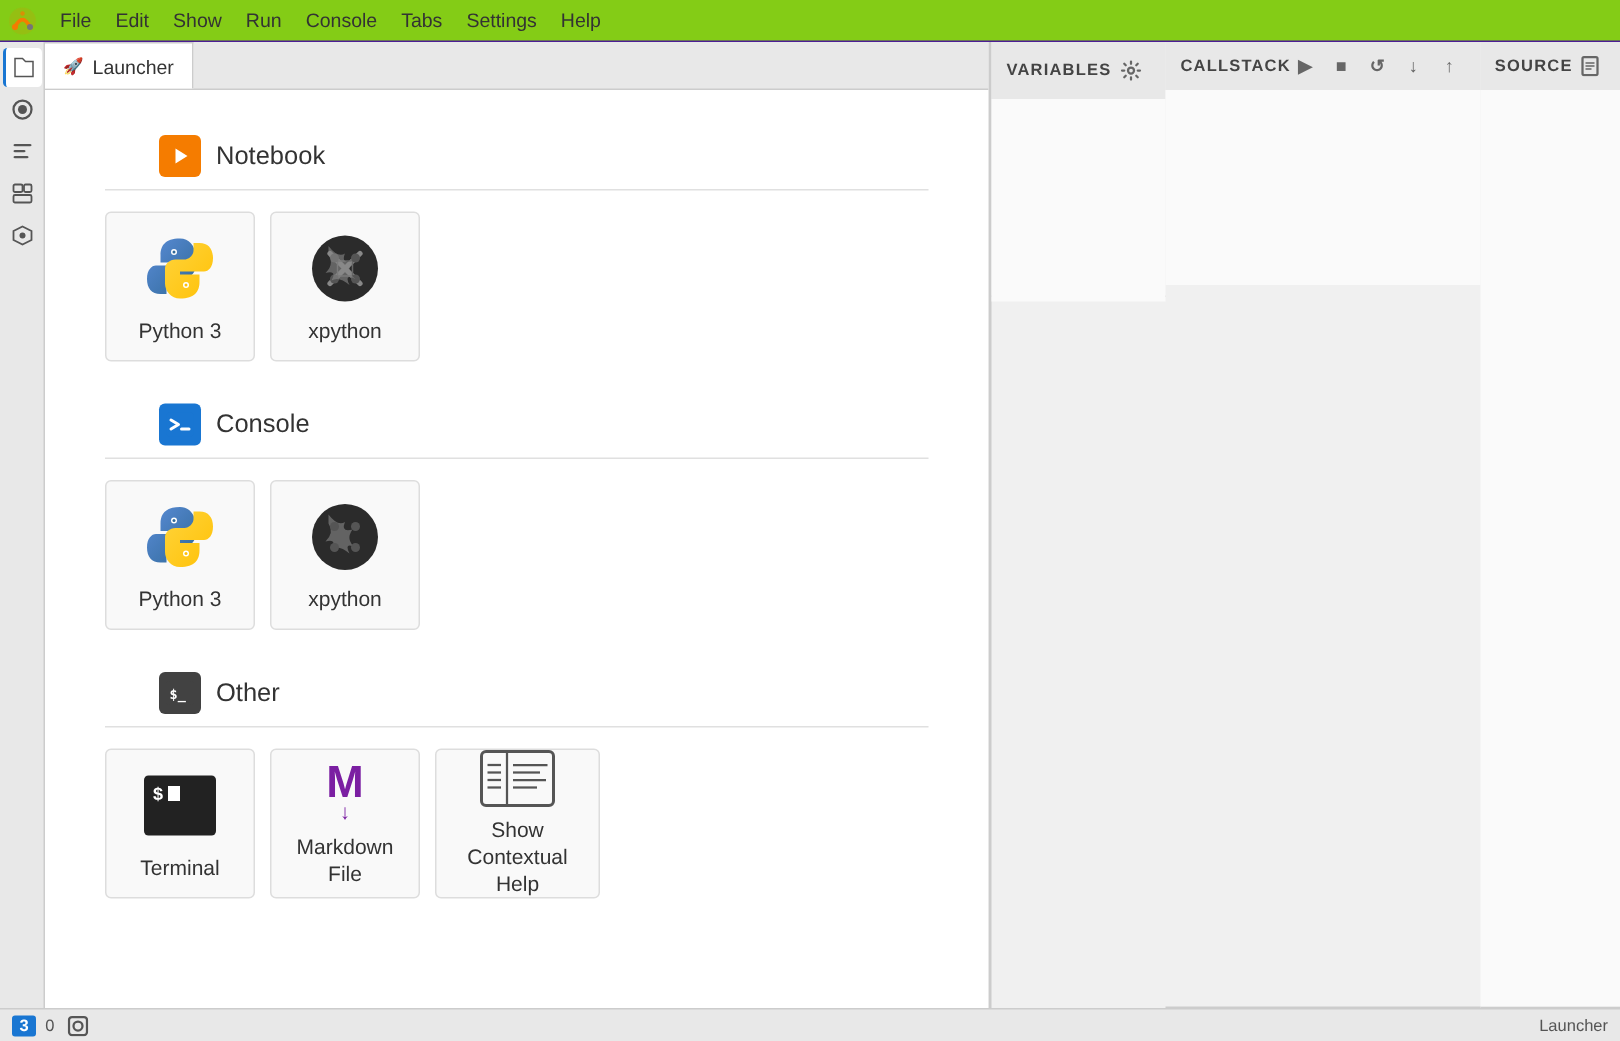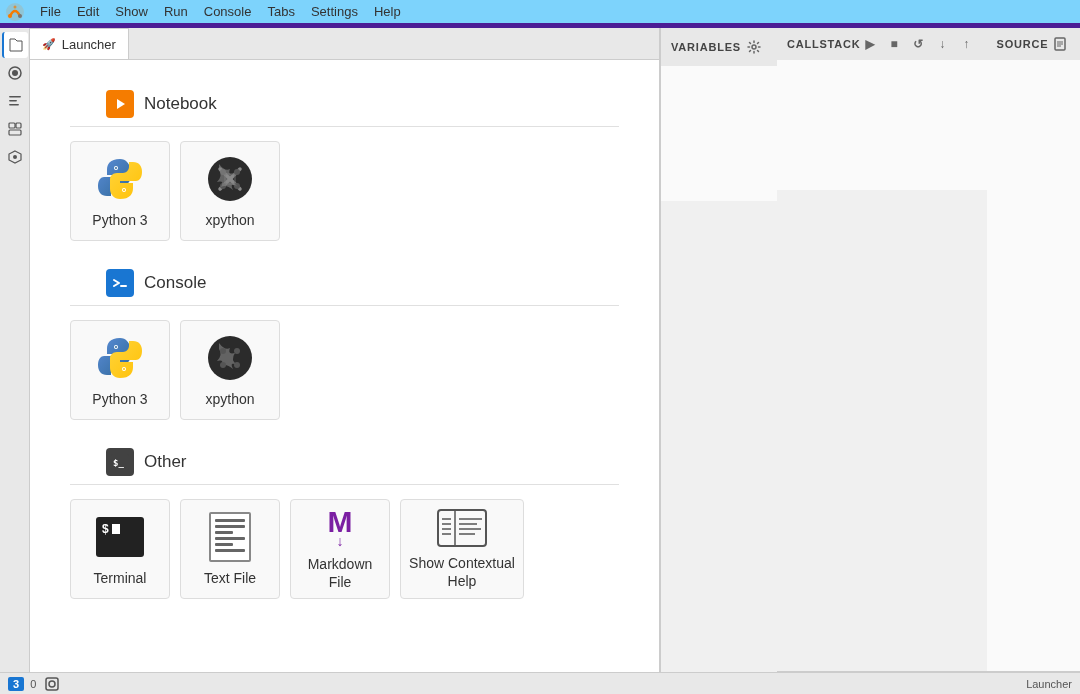--- a/index.html
+++ b/index.html
@@ -11,22 +11,22 @@
       height: 694px;
       overflow: hidden;
       display: flex;
       flex-direction: column;
     }
 
     
     .menubar {
       display: flex;
       align-items: center;
-      background: #7dd3fc;
-      border-bottom: 5px solid #4c1d95;
+      background: #84cc16;
+      border-bottom: 1px solid #4c1d95;
       height: 28px;
       padding: 0 4px;
       flex-shrink: 0;
     }
     .menubar-logo {
       width: 22px;
       height: 22px;
       margin-right: 6px;
       display: flex;
       align-items: center;
@@ -528,45 +528,32 @@
                 <div class="terminal-icon-box">
                   <div class="terminal-line">
                     <span class="terminal-prompt">$</span>
                     <div class="terminal-cursor"></div>
                   </div>
                 </div>
               </div>
               <span class="card-label">Terminal</span>
             </div>
 
-            <div class="card">
-              <div class="card-icon">
-                <div class="textfile-icon">
-                  <div class="textfile-line"></div>
-                  <div class="textfile-line"></div>
-                  <div class="textfile-line short"></div>
-                  <div class="textfile-line"></div>
-                  <div class="textfile-line short"></div>
-                  <div class="textfile-line"></div>
-                </div>
-              </div>
-              <span class="card-label">Text File</span>
-            </div>
 
             <div class="card">
               <div class="card-icon">
                 <div style="display:flex;flex-direction:column;align-items:center;">
                   <span style="font-size:30px;font-weight:900;color:#7b1fa2;line-height:1;">M</span>
                   <span style="font-size:14px;color:#7b1fa2;margin-top:-4px;">↓</span>
                 </div>
               </div>
               <span class="card-label">Markdown File</span>
             </div>
 
-            <div class="card" style="width:124px;">
+            <div class="card" style="width:110px;">
               <div class="card-icon">
                 <svg width="50" height="38" viewBox="0 0 50 38">
                   <rect x="1" y="1" width="48" height="36" rx="3" stroke="#555" stroke-width="2" fill="none"></rect>
                   <line x1="18" y1="1" x2="18" y2="37" stroke="#555" stroke-width="1.5"></line>
                   <line x1="5" y1="10" x2="14" y2="10" stroke="#555" stroke-width="1.5"></line>
                   <line x1="5" y1="15" x2="14" y2="15" stroke="#555" stroke-width="1.5"></line>
                   <line x1="5" y1="20" x2="14" y2="20" stroke="#555" stroke-width="1.5"></line>
                   <line x1="5" y1="25" x2="14" y2="25" stroke="#555" stroke-width="1.5"></line>
                   <line x1="22" y1="10" x2="45" y2="10" stroke="#555" stroke-width="1.5"></line>
                   <line x1="22" y1="15" x2="40" y2="15" stroke="#555" stroke-width="1.5"></line>

